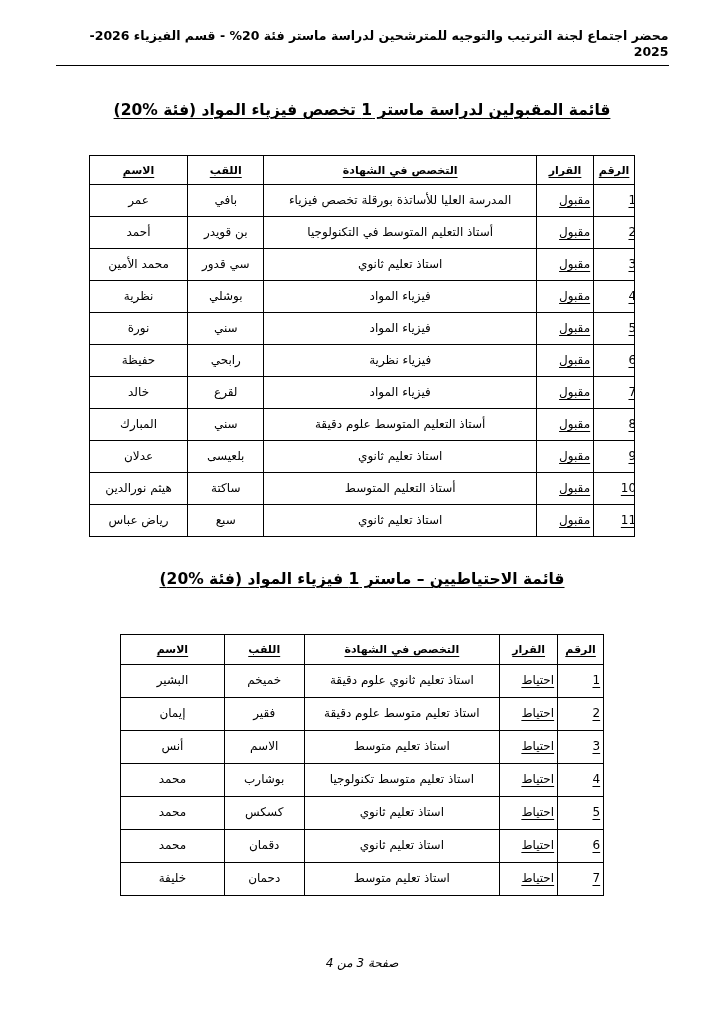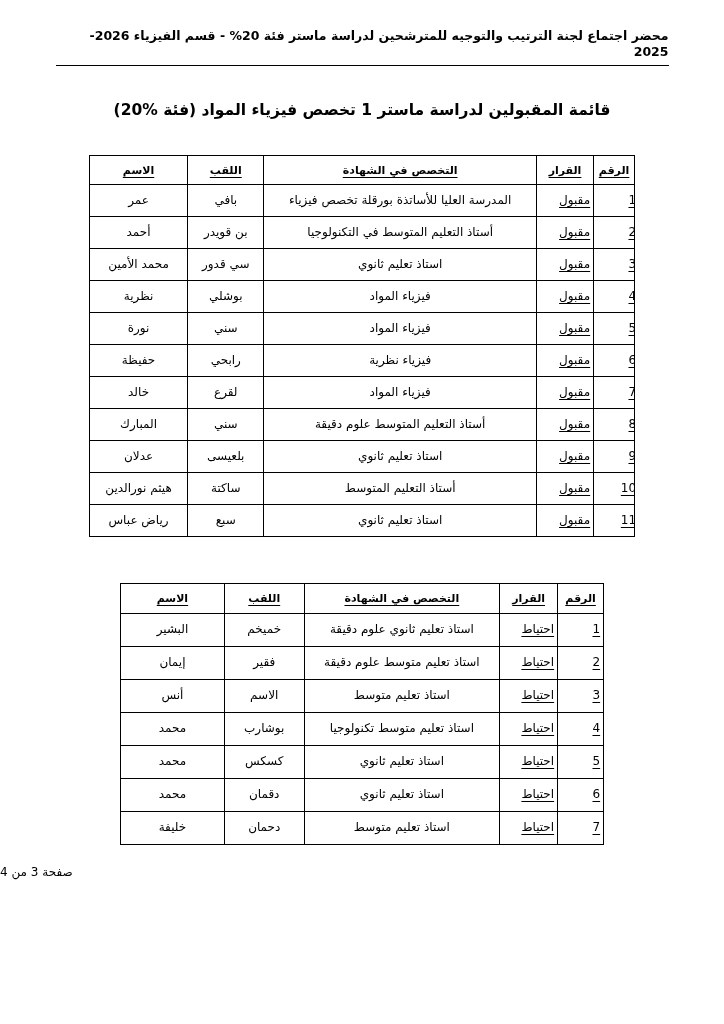--- a/index.html
+++ b/index.html
@@ -25,20 +25,21 @@
     font-weight: bold;
     padding-bottom: 6px;
     border-bottom: 1.6px solid #000;
     line-height: 1.25;
   }
   .list-title {
     margin-top: 35px;
     text-align: center;
     font-size: 15.5px;
     font-weight: bold;
+    text-decoration: underline;
     text-underline-offset: 3px;
   }
   .list-title.second { margin-top: 33px; }
   table {
     border-collapse: collapse;
     table-layout: fixed;
     margin: 0 auto;
   }
   #accepted-table { width: 546px; margin-top: 36px; }
   #reserve-table  { width: 484px; margin-top: 46px; }
@@ -71,23 +72,24 @@
   #accepted-table col.spec { width: 50%; }
   #accepted-table col.sur  { width: 14%; }
   #accepted-table col.name { width: 18%; }
   
   #reserve-table col.num  { width: 9.5%; }
   #reserve-table col.dec  { width: 12%; }
   #reserve-table col.spec { width: 40.5%; }
   #reserve-table col.sur  { width: 16.5%; }
   #reserve-table col.name { width: 21.5%; }
   .doc-footer {
-    margin-top: 20px;
-    text-align: left;
+    margin-top: 60px;
+    text-align: center;
     font-size: 12px;
+    font-style: italic;
   }
 </style>
 </head>
 <body>
 
 <div class="page">
 
   <div class="doc-header">محضر اجتماع لجنة الترتيب والتوجيه للمترشحين لدراسة ماستر فئة 20% - قسم الفيزياء 2026-2025</div>
 
   <div class="list-title">قائمة المقبولين لدراسة ماستر 1 تخصص فيزياء المواد (فئة %20)</div>
@@ -183,20 +185,21 @@
         <tr>
     <td class="c-num">11</td>
     <td class="c-decision">مقبول</td>
     <td class="c-specialty">استاذ تعليم ثانوي</td>
     <td class="c-surname">سبع</td>
     <td class="c-name">رياض عباس</td>
   </tr>
       </tbody>
   </table>
 
+  <div class="list-title second">قائمة الاحتياطيين – ماستر 1 فيزياء المواد (فئة %20)</div>
 
   <table id="reserve-table">
     <colgroup>
       <col class="num">
         <col class="dec">
         <col class="spec">
         <col class="sur">
         <col class="name">
     </colgroup>
     <thead>

